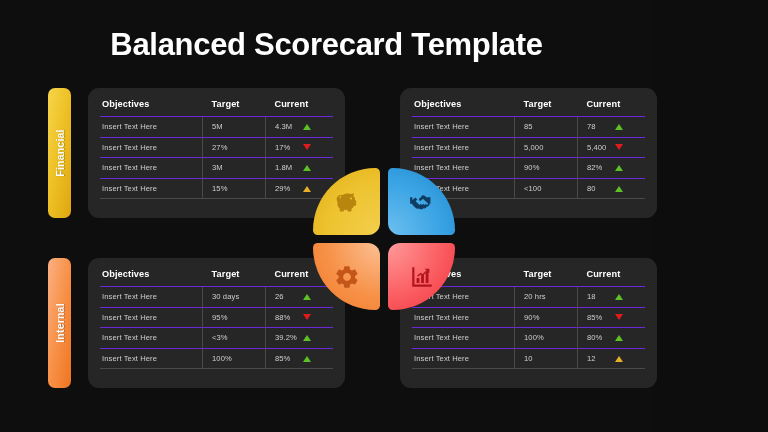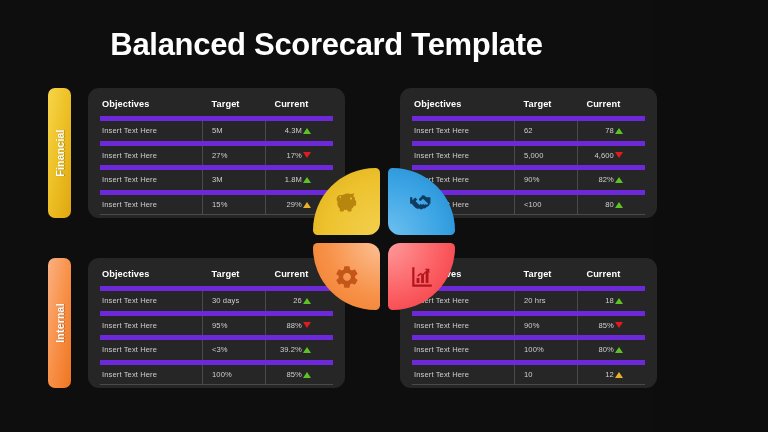--- a/index.html
+++ b/index.html
@@ -80,29 +80,29 @@
     font-weight: bold;
     color: #ffffff;
     text-align: left;
     padding: 1px 0 7px 0;
     letter-spacing: 0.1px;
   }
   table.score td {
     font-size: 7.6px;
     color: #cfcfcf;
     padding: 5.3px 0 5.3px 0;
-    border-top: 5px solid #6d28d9;
+    border-top: 1px solid #6d28d9;
     letter-spacing: 0.1px;
     white-space: nowrap;
   }
   table.score tr.last-row td { border-bottom: 1px solid #4a4a4a; }
 
   .col-obj { width: 44%; padding-left: 2px !important; margin-left: 32px; }
   .col-tgt { width: 27%; border-left: 1px solid #4a4a4a; padding-left: 9px !important; }
-  .col-cur { width: 29%; border-left: 1px solid #4a4a4a; padding-left: 9px !important; text-align: right; }
+  .col-cur { width: 29%; border-left: 1px solid #4a4a4a; padding-left: 9px !important; }
   th.col-tgt, th.col-cur { border-left: none; }
 
   .cur-cell { display: flex; align-items: center; }
   .cur-val  { display: inline-block; min-width: 27px; }
   .tri {
     width: 0; height: 0;
     display: inline-block;
     border-left: 4.2px solid transparent;
     border-right: 4.2px solid transparent;
     margin-left: 1px;
@@ -223,34 +223,34 @@
         <thead>
           <tr>
             <th class="col-obj">Objectives</th>
             <th class="col-tgt">Target</th>
             <th class="col-cur">Current</th>
           </tr>
         </thead>
         <tbody>
           <tr>
             <td class="col-obj">Insert Text Here</td>
-            <td class="col-tgt">62</td>
+            <td class="col-tgt">85</td>
             <td class="col-cur">
               <span class="cur-cell">
                   <span class="cur-val">78</span>
                   <span class="tri up"></span>
                 </span>
             </td>
           </tr>
           <tr>
             <td class="col-obj">Insert Text Here</td>
             <td class="col-tgt">5,000</td>
             <td class="col-cur">
               <span class="cur-cell">
-                  <span class="cur-val">4,600</span>
+                  <span class="cur-val">5,400</span>
                   <span class="tri down"></span>
                 </span>
             </td>
           </tr>
           <tr>
             <td class="col-obj">Insert Text Here</td>
             <td class="col-tgt">90%</td>
             <td class="col-cur">
               <span class="cur-cell">
                   <span class="cur-val">82%</span>

